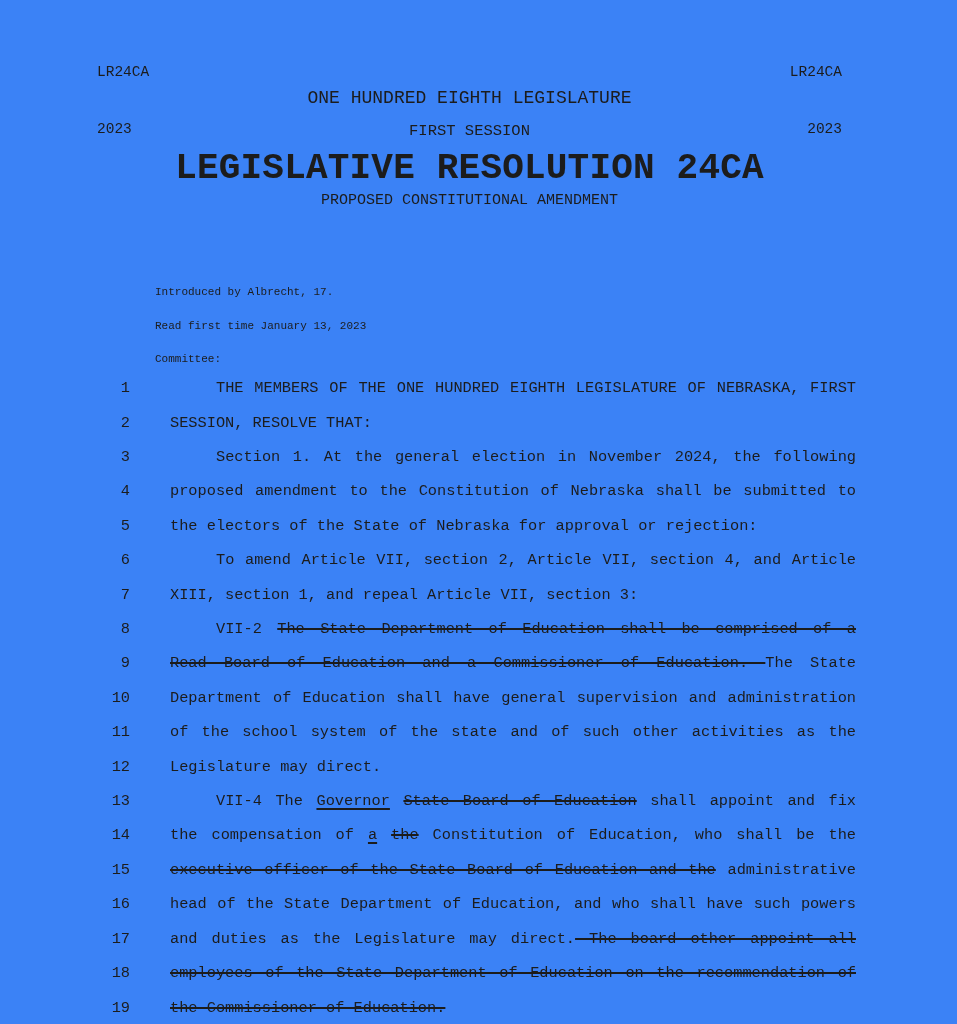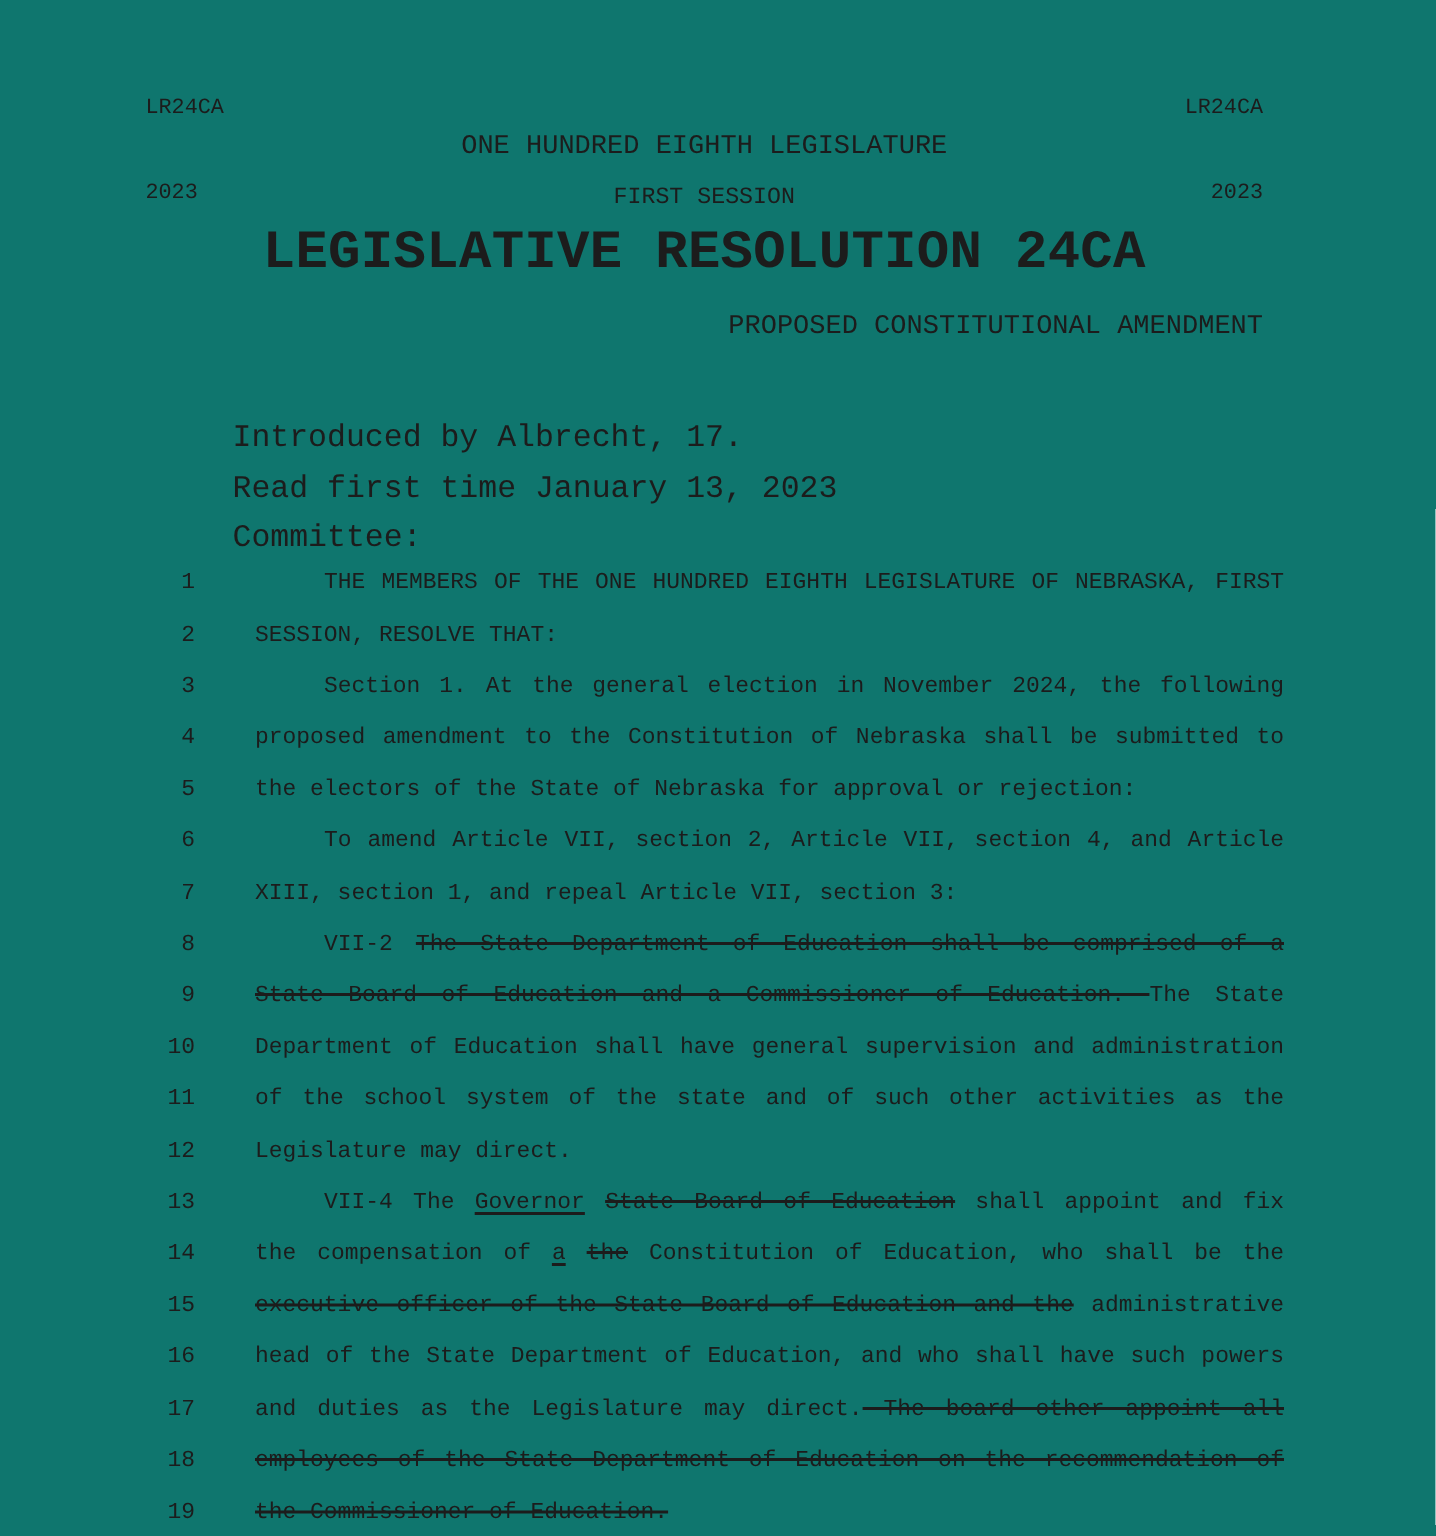--- a/index.html
+++ b/index.html
@@ -1,21 +1,21 @@
 <!DOCTYPE html>
 <html><head>
 <meta charset="utf-8">
 <style>
   * { margin: 0; padding: 0; box-sizing: border-box; }
   html, body { background: #ffffff; }
   .page {
     position: relative;
     width: 957px;
     height: 1024px;
-    background: #0f766e;
+    background: #3b82f6;
     color: #1c1c1c;
     font-family: "Liberation Mono", "DejaVu Sans Mono", monospace;
     overflow: hidden;
   }
   .corner {
     position: absolute;
     top: 24px;
     font-size: 14.5px;
     line-height: 19.3px;
     white-space: pre;
@@ -25,26 +25,26 @@
   .centered {
     position: absolute;
     left: 97px;
     right: 115px;
     text-align: center;
     white-space: pre;
   }
   .legislature { top: 88px;  font-size: 18px; }
   .session     { top: 122px; font-size: 15.5px; }
   .doc-title   { top: 148px; font-size: 36px; font-weight: 700; letter-spacing: 0.2px; }
-  .subtitle    { top: 208px; font-size: 18px; text-align: right; }
+  .subtitle    { top: 192px; font-size: 15px; }
   .intro {
     position: absolute;
     left: 155px;
     top: 276px;
-    font-size: 21px;
+    font-size: 11px;
   }
   .intro div { line-height: 33.6px; white-space: pre; }
   .body-lines {
     position: absolute;
     top: 371px;
     left: 0;
     right: 0;
   }
   .bline {
     display: flex;
@@ -134,21 +134,21 @@
       <div class="bline">
         <span class="lnum">7</span>
         <span class="ltext"><span>XIII, section 1, and repeal Article VII, section 3:</span></span>
       </div>
       <div class="bline just">
         <span class="lnum">8</span>
         <span class="ltext"><span class="ind"></span><span>VII-2 </span><span class="strike">The State Department of Education shall be comprised of a</span></span>
       </div>
       <div class="bline just">
         <span class="lnum">9</span>
-        <span class="ltext"><span class="strike">State Board of Education and a Commissioner of Education. </span><span>The State</span></span>
+        <span class="ltext"><span class="strike">Read Board of Education and a Commissioner of Education. </span><span>The State</span></span>
       </div>
       <div class="bline just">
         <span class="lnum">10</span>
         <span class="ltext"><span>Department of Education shall have general supervision and administration</span></span>
       </div>
       <div class="bline just">
         <span class="lnum">11</span>
         <span class="ltext"><span>of the school system of the state and of such other activities as the</span></span>
       </div>
       <div class="bline">

